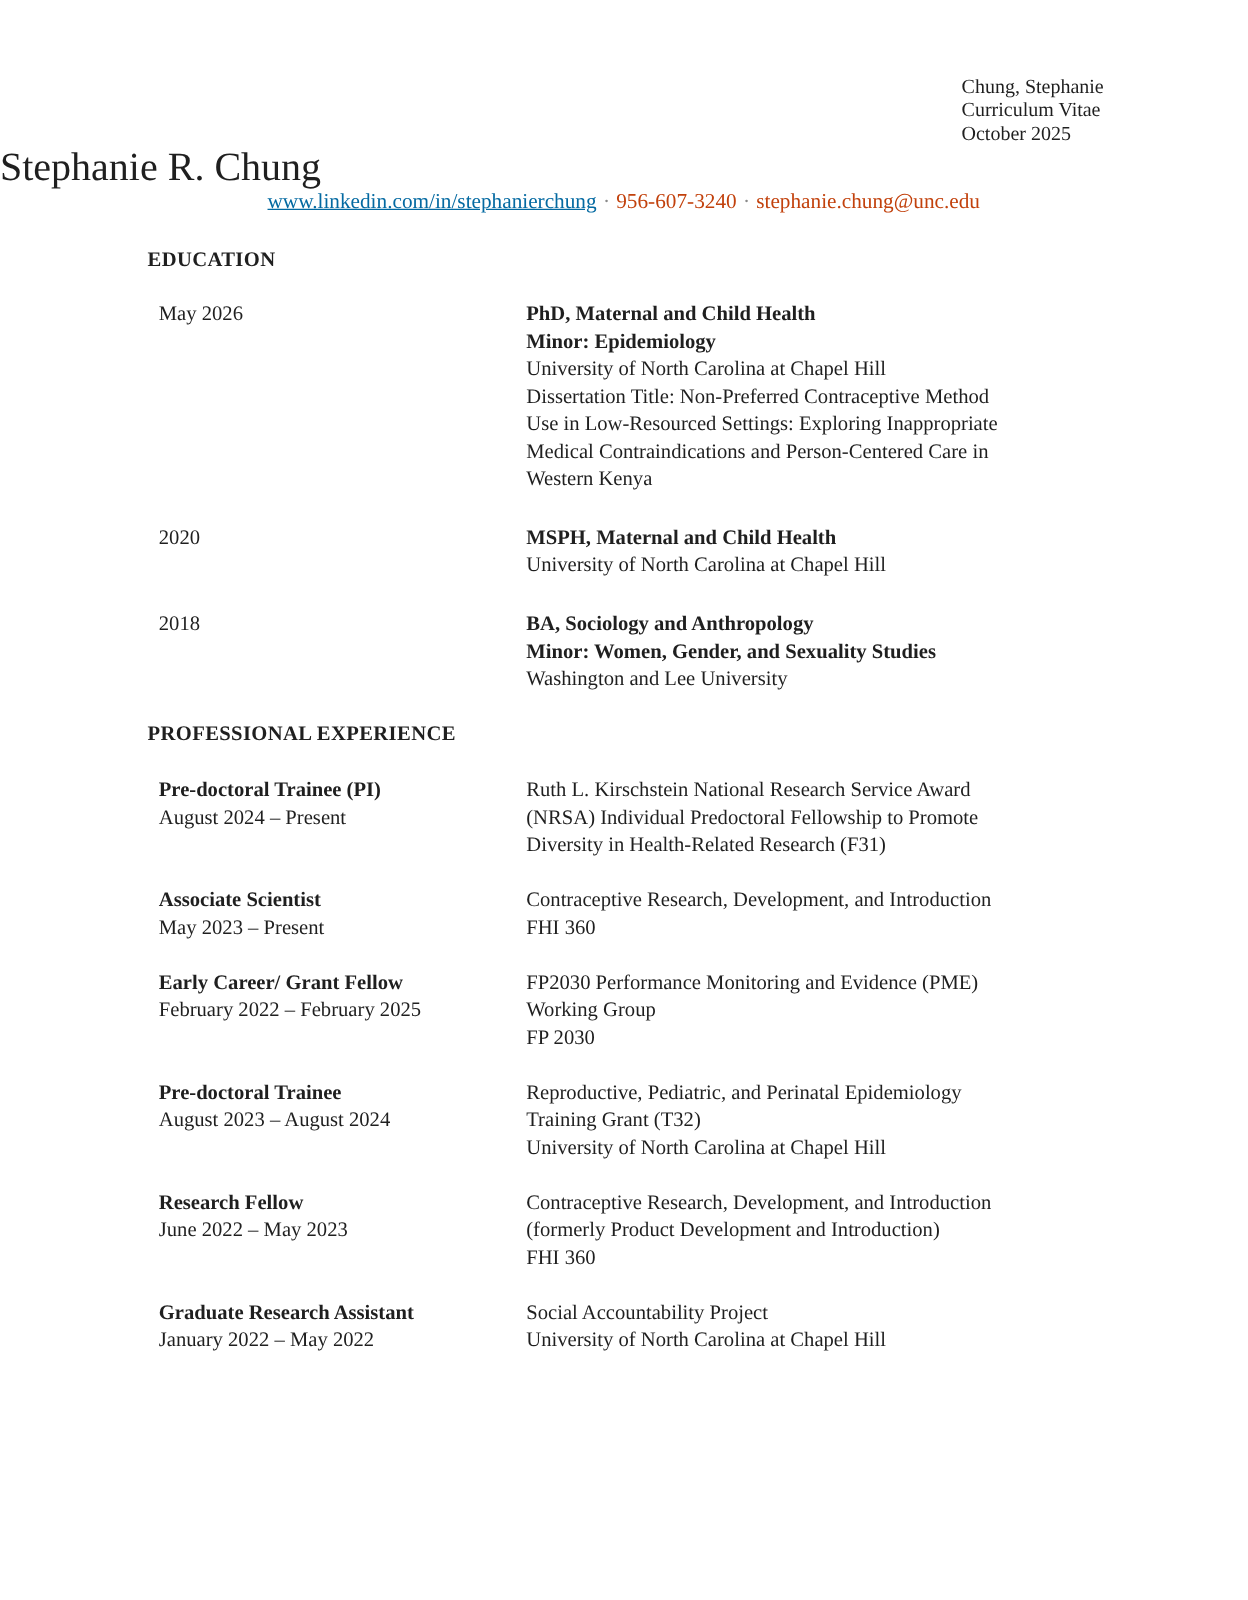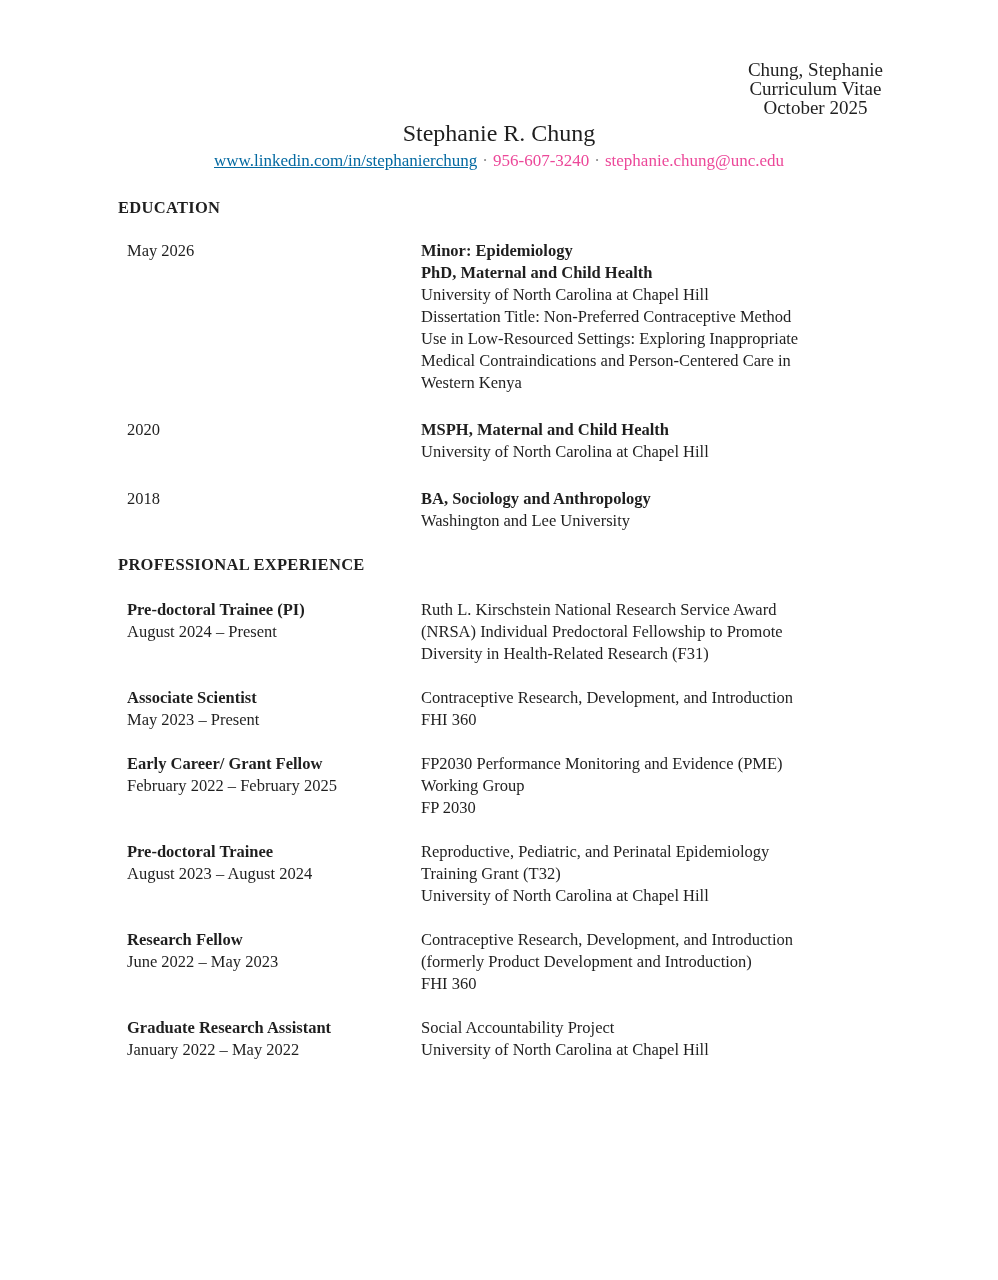--- a/index.html
+++ b/index.html
@@ -7,32 +7,32 @@
     position:relative;
     width:998px;height:1280px;
     background:#ffffff;
     font-family:"Liberation Serif","DejaVu Serif",serif;
     color:#1f1f1f;
     overflow:hidden;
   }
   
   .header-meta{
     position:absolute;top:60px;right:115px;
-    text-align:center;font-size:19px;line-height:19px;
+    text-align:left;font-size:16px;line-height:19px;
   }
   
   .doc-title{
     position:absolute;top:118px;left:0;width:100%;
-    text-align:center;font-size:24px;font-weight:400;line-height:30px;
+    font-size:32px;font-weight:400;line-height:30px;
   }
   .contact-line{
     position:absolute;top:150px;left:0;width:100%;
     text-align:center;font-size:17px;line-height:22px;
   }
-  .contact-line .muted{color:#ec4899;}
+  .contact-line .muted{color:#c2410c;}
   .contact-line .sep{color:#8a8a8a;margin:0 5px;}
   .contact-line a.link{color:#0369a1;text-decoration:underline;cursor:pointer;}
   
   .content{position:absolute;top:197px;left:0;right:0;}
   h2.section-heading{
     margin:0 0 21px 118px;
     font-size:16.5px;font-weight:700;line-height:22px;
     letter-spacing:0.3px;
   }
   .cv-section.exp h2.section-heading{margin-top:22px;margin-bottom:23px;}
@@ -74,22 +74,22 @@
   <div class="content">
 
     <section class="cv-section edu">
       <h2 class="section-heading">EDUCATION</h2>
       <div class="entries">
           <div class="entry">
             <div class="left">
               <div class="ln">May 2026</div>
             </div>
             <div class="right">
+              <div class="ln b">PhD, Maternal and Child Health</div>
               <div class="ln b">Minor: Epidemiology</div>
-              <div class="ln b">PhD, Maternal and Child Health</div>
               <div class="ln">University of North Carolina at Chapel Hill</div>
               <div class="ln">Dissertation Title: Non-Preferred Contraceptive Method</div>
               <div class="ln">Use in Low-Resourced Settings: Exploring Inappropriate</div>
               <div class="ln">Medical Contraindications and Person-Centered Care in</div>
               <div class="ln">Western Kenya</div>
             </div>
           </div>
           <div class="entry">
             <div class="left">
               <div class="ln">2020</div>
@@ -98,20 +98,21 @@
               <div class="ln b">MSPH, Maternal and Child Health</div>
               <div class="ln">University of North Carolina at Chapel Hill</div>
             </div>
           </div>
           <div class="entry">
             <div class="left">
               <div class="ln">2018</div>
             </div>
             <div class="right">
               <div class="ln b">BA, Sociology and Anthropology</div>
+              <div class="ln b">Minor: Women, Gender, and Sexuality Studies</div>
               <div class="ln">Washington and Lee University</div>
             </div>
           </div>
         </div>
     </section>
 
     <section class="cv-section exp">
       <h2 class="section-heading">PROFESSIONAL EXPERIENCE</h2>
       <div class="entries">
           <div class="entry">

